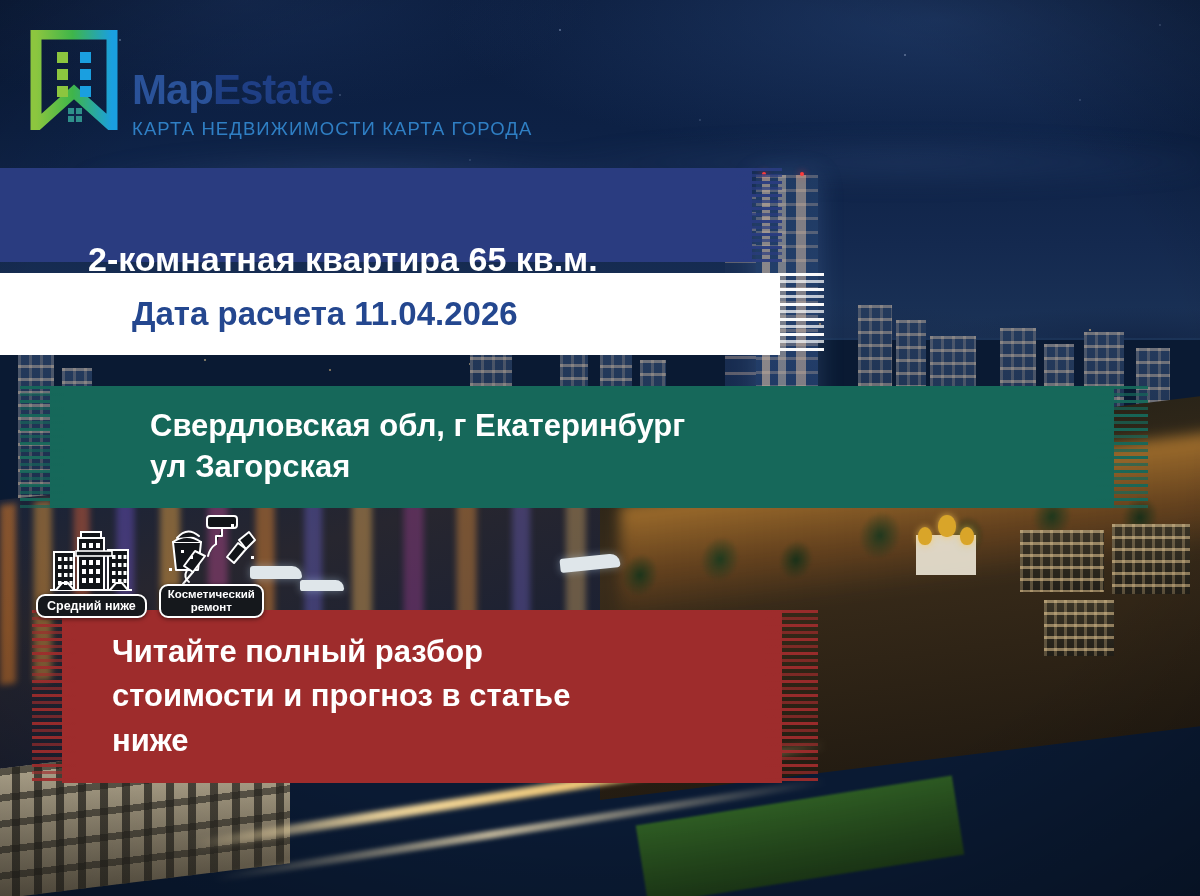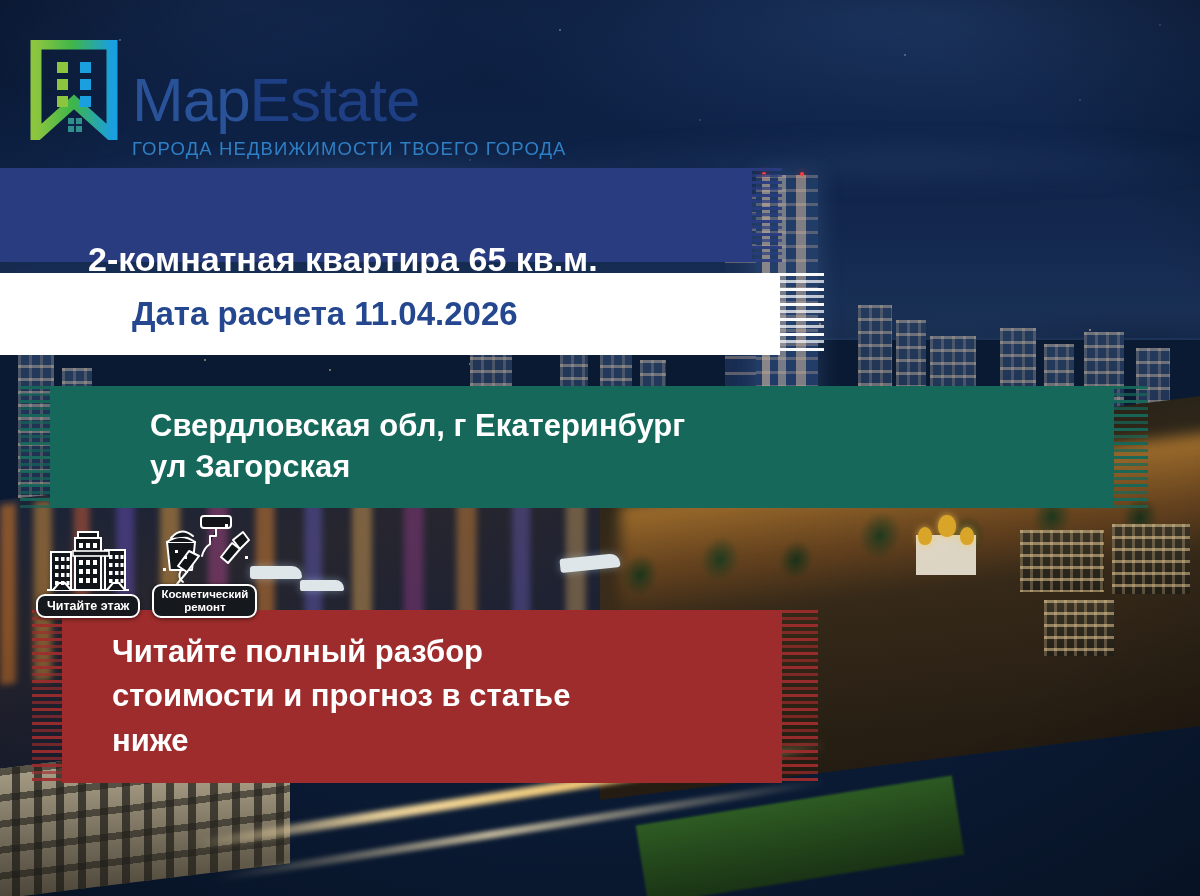--- a/index.html
+++ b/index.html
@@ -243,21 +243,21 @@
 
   
   .logo-wrap {
     position:absolute; left:30px; top:22px;
     display:flex; align-items:center; gap:14px;
     z-index: 12;
   }
   .logo-mark { width:88px; height:100px; flex:none; }
   .logo-text { display:flex; flex-direction:column; line-height:1; padding-top:4px;}
   .logo-title {
-    font-size:62px; font-weight:400; letter-spacing:-1px;
+    font-size:42px; font-weight:700; letter-spacing:-1px;
     color:#2a5299;
     margin-top:43px;
   }
   .logo-title .t2 { color:#1f3f85; }
   .logo-sub {
     margin-top:9px;
     font-size:18.5px; letter-spacing:1.1px; color:#2f7fc4; font-weight:400;
   }
 
   
@@ -455,21 +455,21 @@
       <rect x="27" y="39" width="11" height="11" fill="#8cc63f"></rect>
       <rect x="50" y="39" width="11" height="11" fill="#1a9fe0"></rect>
       <rect x="27" y="56" width="11" height="11" fill="#8cc63f"></rect>
       <rect x="50" y="56" width="11" height="11" fill="#1a9fe0"></rect>
       <rect x="38" y="78" width="14" height="14" fill="#2f8f8a"></rect>
       <rect x="44" y="78" width="2" height="14" fill="#10254a"></rect>
       <rect x="38" y="84" width="14" height="2" fill="#10254a"></rect>
     </svg>
     <div class="logo-text">
       <div class="logo-title"><span>Map</span><span class="t2">Estate</span></div>
-      <div class="logo-sub">ГОРОДА НЕДВИЖИМОСТИ ТВОЕГО ГОРОДА</div>
+      <div class="logo-sub">КАРТА НЕДВИЖИМОСТИ КАРТА ГОРОДА</div>
     </div>
   </div>
 
   <div class="banner" id="banner-title">
     <div class="brush-right"></div>
     <div class="txt">2-комнатная квартира 65 кв.м.</div>
   </div>
 
   <div class="banner" id="banner-date">
     <div class="brush-left"></div>
@@ -540,21 +540,21 @@
             <rect x="75.5" y="33" width="3" height="4"></rect>
           <rect x="64" y="41" width="3.5" height="4"></rect>
             <rect x="70" y="41" width="3.5" height="4"></rect>
             <rect x="75.5" y="41" width="3" height="4"></rect>
           <rect x="64" y="49" width="3.5" height="4"></rect>
             <rect x="70" y="49" width="3.5" height="4"></rect>
             <rect x="75.5" y="49" width="3" height="4"></rect>
         </g>
         <rect x="28" y="21" width="36" height="5" fill="#111418" stroke="#ffffff" stroke-width="1.6"></rect>
       </svg>
-      <div class="badge-label">Читайте этаж</div>
+      <div class="badge-label">Средний ниже</div>
     </div>
 
     <div class="badge">
       <svg class="badge-icon" width="100" height="76" viewBox="0 0 100 76">
         <g stroke="#ffffff" stroke-width="2" fill="#111418" stroke-linejoin="round" stroke-linecap="round">
 
           <rect x="46" y="4" width="30" height="12" rx="3"></rect>
           <path d="M61 16 v8 h-6 v8"></path>
           <path d="M55 32 q-6 4 -8 12"></path>
 

